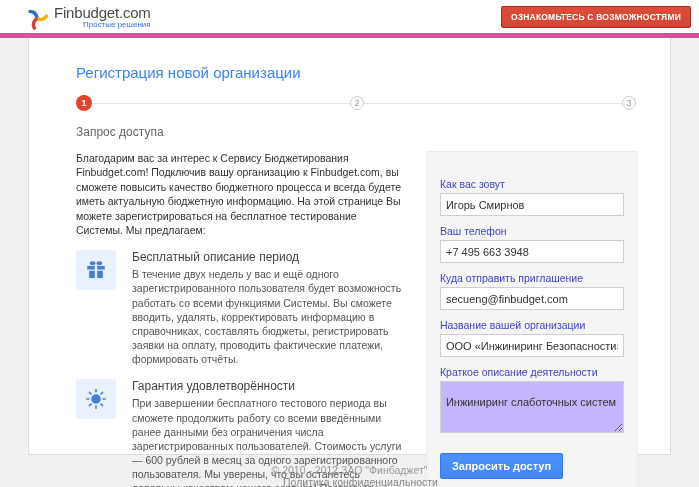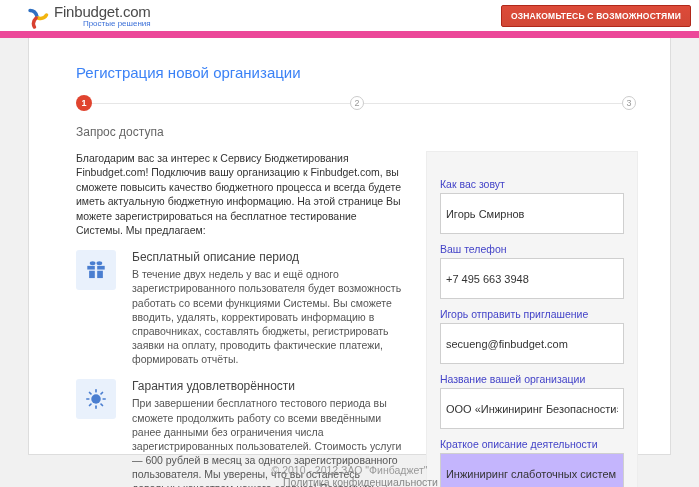--- a/index.html
+++ b/index.html
@@ -7,21 +7,21 @@
   body {
     font-family: "Liberation Sans", sans-serif;
     background: #f1f1f1;
     position: relative;
     overflow: hidden;
     color: #333;
   }
   
   .topbar {
     position: absolute; top: 0; left: 0; width: 699px; height: 38px;
-    background: #fff; border-bottom: 7px solid #ec4899;
+    background: #fff; border-bottom: 5px solid #ec4899;
     display: flex; align-items: center; justify-content: space-between;
     padding: 0 8px 0 24px; z-index: 2;
   }
   .logo { display: flex; align-items: center; cursor: pointer; }
   .logo-mark { width: 26px; height: 26px; margin-right: 4px; }
   .logo-textwrap { display: flex; flex-direction: column; }
   .logo-title { font-size: 15px; color: #4a4a4a; letter-spacing: -0.2px; }
   .logo-tagline { font-size: 8px; color: #3a6fd8; text-align: right; margin-top: -1px; }
   .topbar-right { display: flex; align-items: center; }
   .first-time { font-size: 10.5px; color: #666; margin-right: 10px; }
@@ -66,21 +66,21 @@
   .feature-body { margin-left: 16px; }
   .feature-title { font-size: 12px; color: #444; margin-bottom: 3px; font-weight: normal; }
   .feature-text { font-size: 10.5px; line-height: 1.35; color: #555; }
   
   .form-panel {
     background: #f5f5f5; border: 1px solid #ededed; padding: 26px 13px 14px 13px;
   }
   .field-label { font-size: 10.5px; color: #4343c8; margin: 9px 0 3px; }
   .field-label:first-child { margin-top: 0; }
   .text-input {
-    width: 100%; height: 41px; border: 1px solid #cfcfcf; background: #fff;
+    width: 100%; height: 23px; border: 1px solid #cfcfcf; background: #fff;
     font-size: 11px; color: #333; padding: 2px 5px; font-family: inherit;
   }
   .textarea-input {
     width: 100%; height: 52px; border: 1px solid #cfcfcf; background: #c4b5fd;
     font-size: 11px; color: #333; padding: 14px 5px; font-family: inherit;
     resize: both;
   }
   .users-row { display: flex; align-items: center; margin-top: 14px; }
   .users-label { font-size: 10.5px; color: #4343c8; flex: 1 1 auto; line-height: 1.2; }
   .users-input {
@@ -182,21 +182,21 @@
     </div>
 
     <div class="right-col">
       <div class="form-panel">
         <div class="field-label">Как вас зовут</div>
         <input class="text-input" type="text" value="Игорь Смирнов" style="">
 
         <div class="field-label">Ваш телефон</div>
         <input class="text-input" type="text" value="+7 495 663 3948" style="">
 
-        <div class="field-label">Игорь отправить приглашение</div>
+        <div class="field-label">Куда отправить приглашение</div>
         <input class="text-input" type="text" value="secueng@finbudget.com" style="">
 
         <div class="field-label">Название вашей организации</div>
         <input class="text-input" type="text" value="ООО «Инжиниринг Безопасности»" style="">
 
         <div class="field-label">Краткое описание деятельности</div>
         <textarea class="textarea-input" style="">Инжиниринг слаботочных систем</textarea>
 
 
         <button class="submit-btn">Запросить доступ</button>

